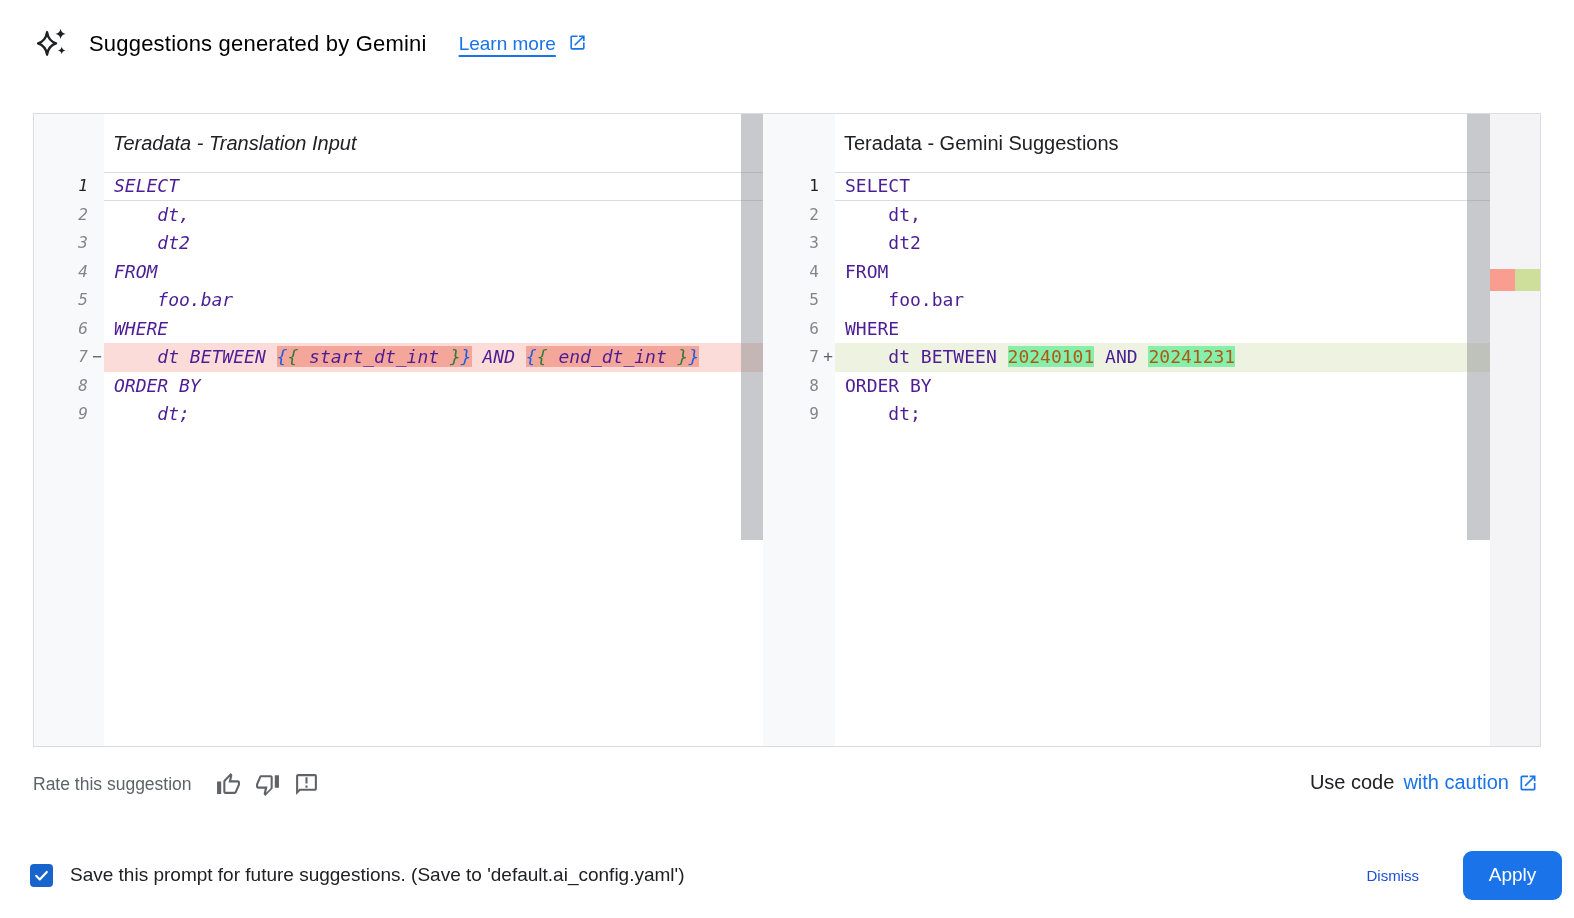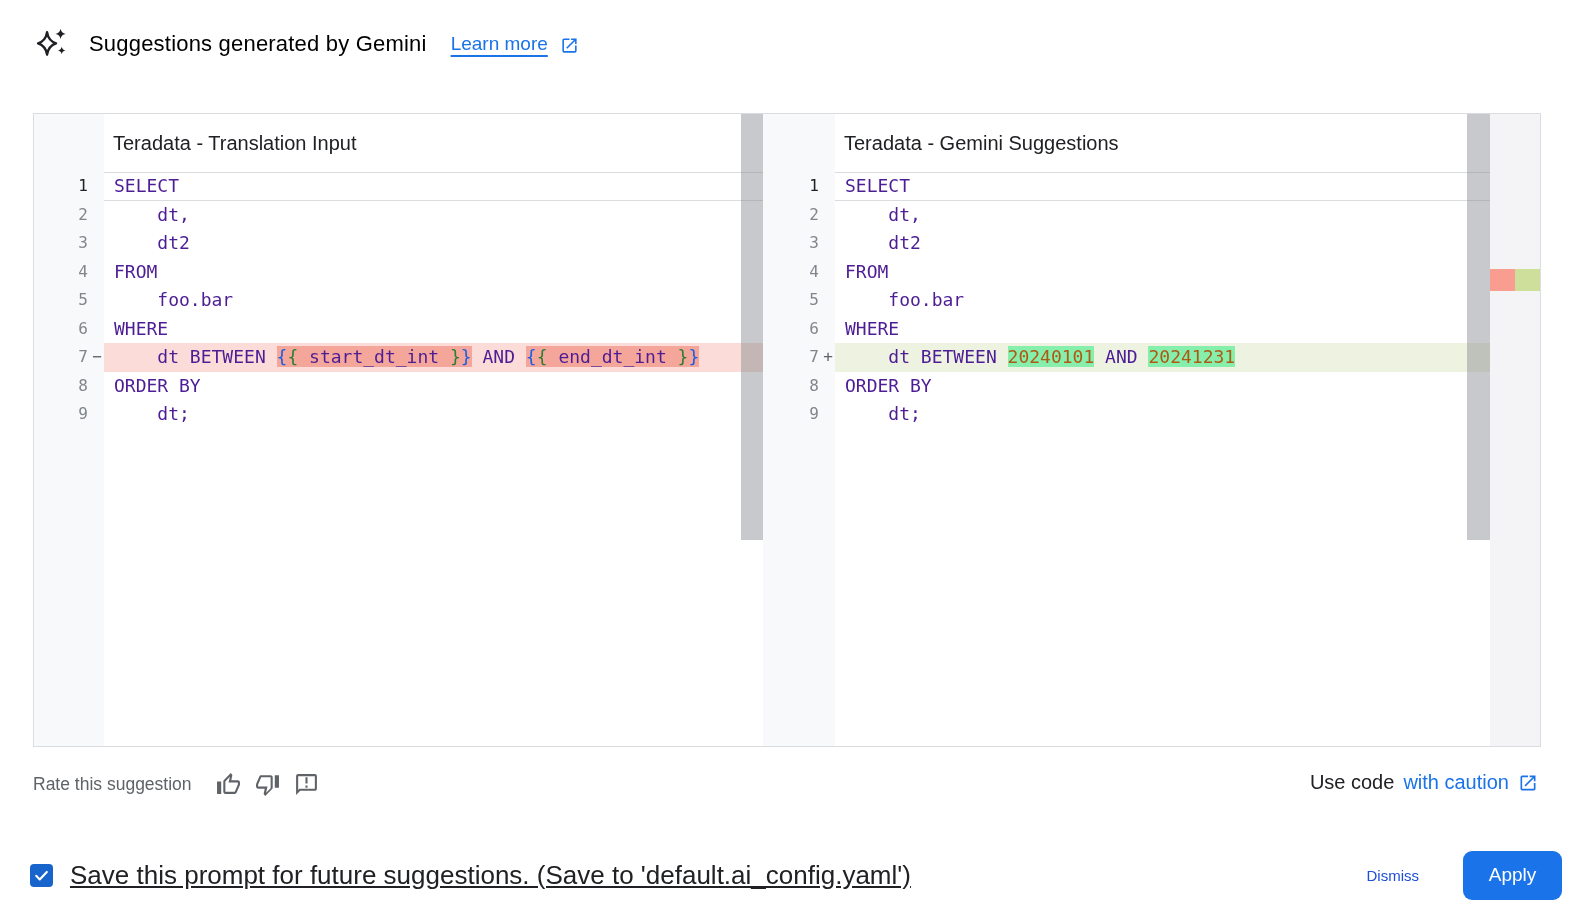--- a/index.html
+++ b/index.html
@@ -5,33 +5,33 @@
   html,body{margin:0;padding:0;}
   body{
     width:1574px;height:918px;position:relative;background:#fff;
     font-family:"Liberation Sans", sans-serif;color:#202124;overflow:hidden;
   }
 
   
   .top-header{position:absolute;left:33px;top:27px;display:flex;align-items:center;}
   .spark-wrap{width:36px;height:34px;flex:none;display:flex;align-items:center;justify-content:center;}
   .top-title{font-size:22px;color:#000000;margin-left:20px;letter-spacing:.2px;}
-  .learn-more{margin-left:24px;display:flex;align-items:flex-end;gap:12px;cursor:pointer;}
+  .learn-more{margin-left:32px;display:flex;align-items:flex-start;gap:12px;cursor:pointer;}
   .learn-more .lm-text{
     font-size:19px;font-weight:500;color:#1a73e8;
     text-decoration:underline;text-decoration-thickness:2px;text-underline-offset:5px;
   }
 
   
   .diff-container{
     position:absolute;left:33px;top:113px;width:1506px;height:632px;
     border:1px solid #dadce0;display:flex;background:#fff;box-sizing:content-box;
   }
   .panel{position:relative;height:100%;background:#fff;overflow:hidden;}
-  .panel-left{width:729px;}
+  .panel-left{width:729px;font-style:italic;}
   .panel-right{width:777px;}
   .gutter-bg{position:absolute;left:0;top:0;bottom:0;width:70px;background:#f8f9fa;}
   .panel-right .gutter-bg{width:72px;}
   .panel-title{
     position:absolute;top:0;left:70px;right:0;height:58px;display:flex;align-items:center;
     padding-left:9px;font-size:20px;color:#202124;background:transparent;white-space:nowrap;
   }
   .panel-right .panel-title{left:72px;}
   .code-lines{position:absolute;top:58px;left:0;right:0;}
 
@@ -85,21 +85,21 @@
     font-size:20px;color:#1a73e8;cursor:pointer;
     text-decoration-thickness:2px;text-underline-offset:5px;
   }
 
   
   .footer-bar{position:absolute;left:30px;right:12px;top:849px;height:52px;display:flex;align-items:center;}
   .checkbox{
     flex:none;width:23px;height:23px;border-radius:4px;background:#1765cc;
     display:flex;align-items:center;justify-content:center;cursor:pointer;
   }
-  .save-label{margin-left:17px;font-size:26px;color:#202124;text-decoration:underline;}
+  .save-label{margin-left:17px;font-size:19px;color:#202124;}
   .footer-spacer{flex:1;}
   .btn-text{
     background:none;border:none;cursor:pointer;font-family:"Liberation Sans",sans-serif;
     font-size:15px;font-weight:400;color:#1d4ed8;padding:10px 18px;
   }
   .btn-filled{
     margin-left:26px;border:none;cursor:pointer;font-family:"Liberation Sans",sans-serif;
     font-size:19px;font-weight:500;color:#fff;background:#1a73e8;border-radius:9px;
     width:99px;height:49px;
   }

